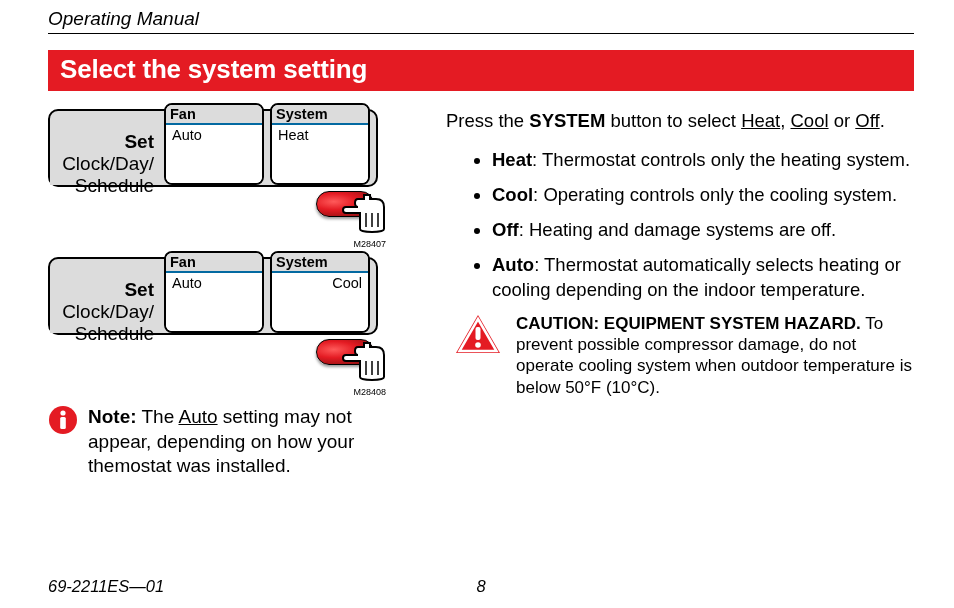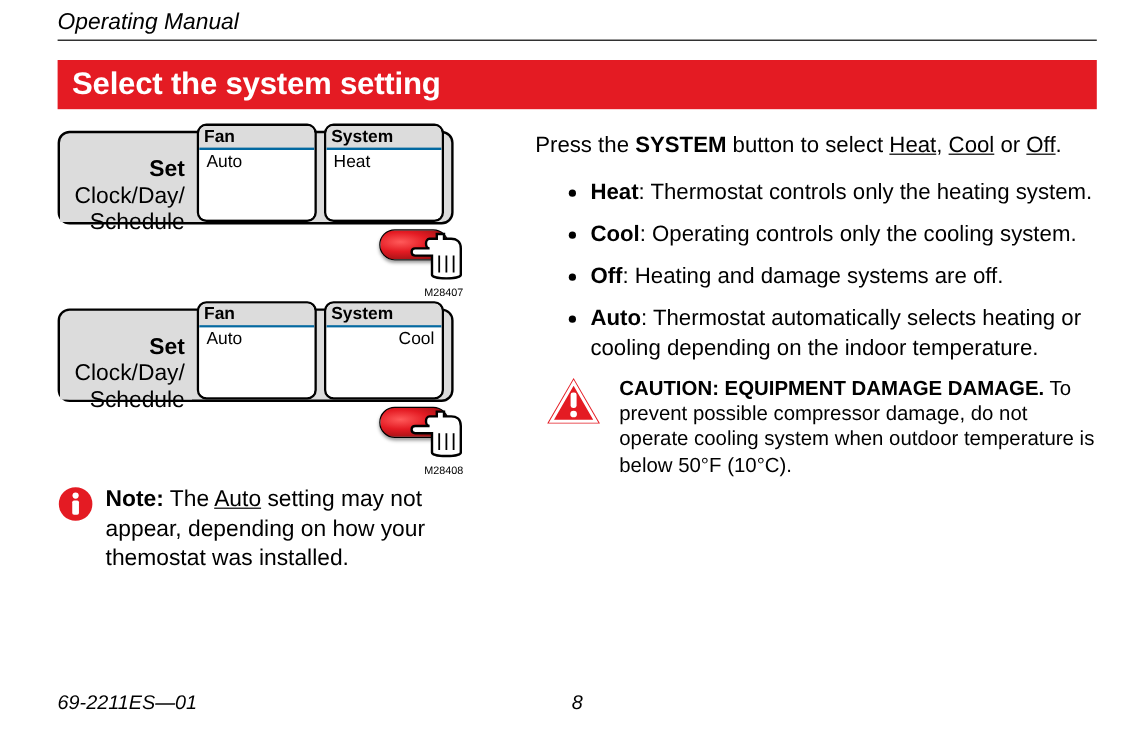--- a/index.html
+++ b/index.html
@@ -262,21 +262,21 @@
       </ul>
 
       <div class="caution-block">
         <svg class="warn-icon" viewBox="0 0 48 42">
           <path d="M24 2 L46 40 L2 40 Z" fill="#e41b23" stroke="#000" stroke-width="0"></path>
           <path d="M24 6 L42.5 38 L5.5 38 Z" fill="#e41b23" stroke="#fff" stroke-width="2.5"></path>
           <rect x="21.5" y="14" width="5" height="13" rx="2" fill="#fff"></rect>
           <circle cx="24" cy="32" r="2.8" fill="#fff"></circle>
         </svg>
         <div class="caution-text">
-          <span class="b">CAUTION: EQUIPMENT DAMAGE DAMAGE.</span><span> To prevent possible compressor damage, do not operate cooling system when outdoor temperature is below 50°F (10°C).</span>
+          <span class="b">CAUTION: EQUIPMENT SYSTEM HAZARD.</span><span> To prevent possible compressor damage, do not operate cooling system when outdoor temperature is below 50°F (10°C).</span>
         </div>
       </div>
     </div>
   </div>
 </div>
 
 <div class="footer">
   <span>69-2211ES—01</span>
   <span class="page-num">8</span>
 </div>

